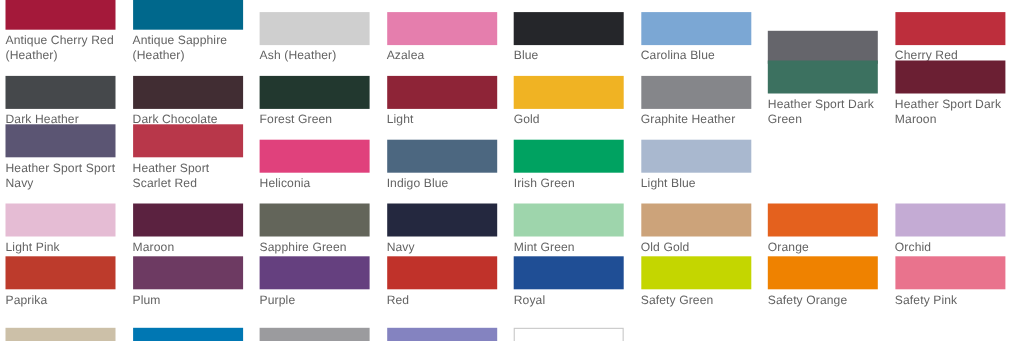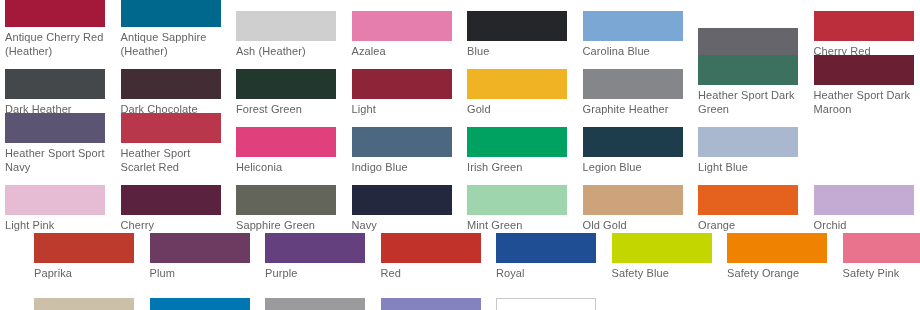--- a/index.html
+++ b/index.html
@@ -39,21 +39,21 @@
   }
   .swatch-label {
     margin-top: 4px;
     font-size: 11px;
     line-height: 13.5px;
     color: #636363;
     letter-spacing: 0.1px;
     word-wrap: break-word;
   }
   .row-tall { height: 58px; }
-  .row-short { height: 48px; padding-left: 29px; }
+  .row-short { height: 48px; }
 </style>
 </head>
 <body>
 
 <div id="color-grid">
     <div class="swatch-row row-tall">
       <div class="swatch-cell">
         <div class="swatch-chip" style="background-color: rgb(164, 25, 58);"></div>
         <div class="swatch-label">Antique Cherry Red (Heather)</div>
       </div>
@@ -134,36 +134,32 @@
       </div>
       <div class="swatch-cell">
         <div class="swatch-chip" style="background-color: rgb(76, 103, 128);"></div>
         <div class="swatch-label">Indigo Blue</div>
       </div>
       <div class="swatch-cell">
         <div class="swatch-chip" style="background-color: rgb(0, 162, 97);"></div>
         <div class="swatch-label">Irish Green</div>
       </div>
       <div class="swatch-cell">
-        <div class="swatch-chip" style="background-color: rgb(30, 61, 76);"></div>
-        <div class="swatch-label">Legion Blue</div>
-      </div>
-      <div class="swatch-cell">
         <div class="swatch-chip" style="background-color: rgb(169, 184, 207);"></div>
         <div class="swatch-label">Light Blue</div>
       </div>
     </div>
     <div class="swatch-row row-tall">
       <div class="swatch-cell">
         <div class="swatch-chip" style="background-color: rgb(229, 188, 212);"></div>
         <div class="swatch-label">Light Pink</div>
       </div>
       <div class="swatch-cell">
         <div class="swatch-chip" style="background-color: rgb(91, 34, 64);"></div>
-        <div class="swatch-label">Cherry</div>
+        <div class="swatch-label">Maroon</div>
       </div>
       <div class="swatch-cell">
         <div class="swatch-chip" style="background-color: rgb(99, 101, 90);"></div>
         <div class="swatch-label">Sapphire Green</div>
       </div>
       <div class="swatch-cell">
         <div class="swatch-chip" style="background-color: rgb(36, 40, 63);"></div>
         <div class="swatch-label">Navy</div>
       </div>
       <div class="swatch-cell">
@@ -199,21 +195,21 @@
       <div class="swatch-cell">
         <div class="swatch-chip" style="background-color: rgb(192, 50, 42);"></div>
         <div class="swatch-label">Red</div>
       </div>
       <div class="swatch-cell">
         <div class="swatch-chip" style="background-color: rgb(31, 78, 149);"></div>
         <div class="swatch-label">Royal</div>
       </div>
       <div class="swatch-cell">
         <div class="swatch-chip" style="background-color: rgb(196, 214, 0);"></div>
-        <div class="swatch-label">Safety Blue</div>
+        <div class="swatch-label">Safety Green</div>
       </div>
       <div class="swatch-cell">
         <div class="swatch-chip" style="background-color: rgb(239, 130, 0);"></div>
         <div class="swatch-label">Safety Orange</div>
       </div>
       <div class="swatch-cell">
         <div class="swatch-chip" style="background-color: rgb(233, 115, 141);"></div>
         <div class="swatch-label">Safety Pink</div>
       </div>
     </div>

